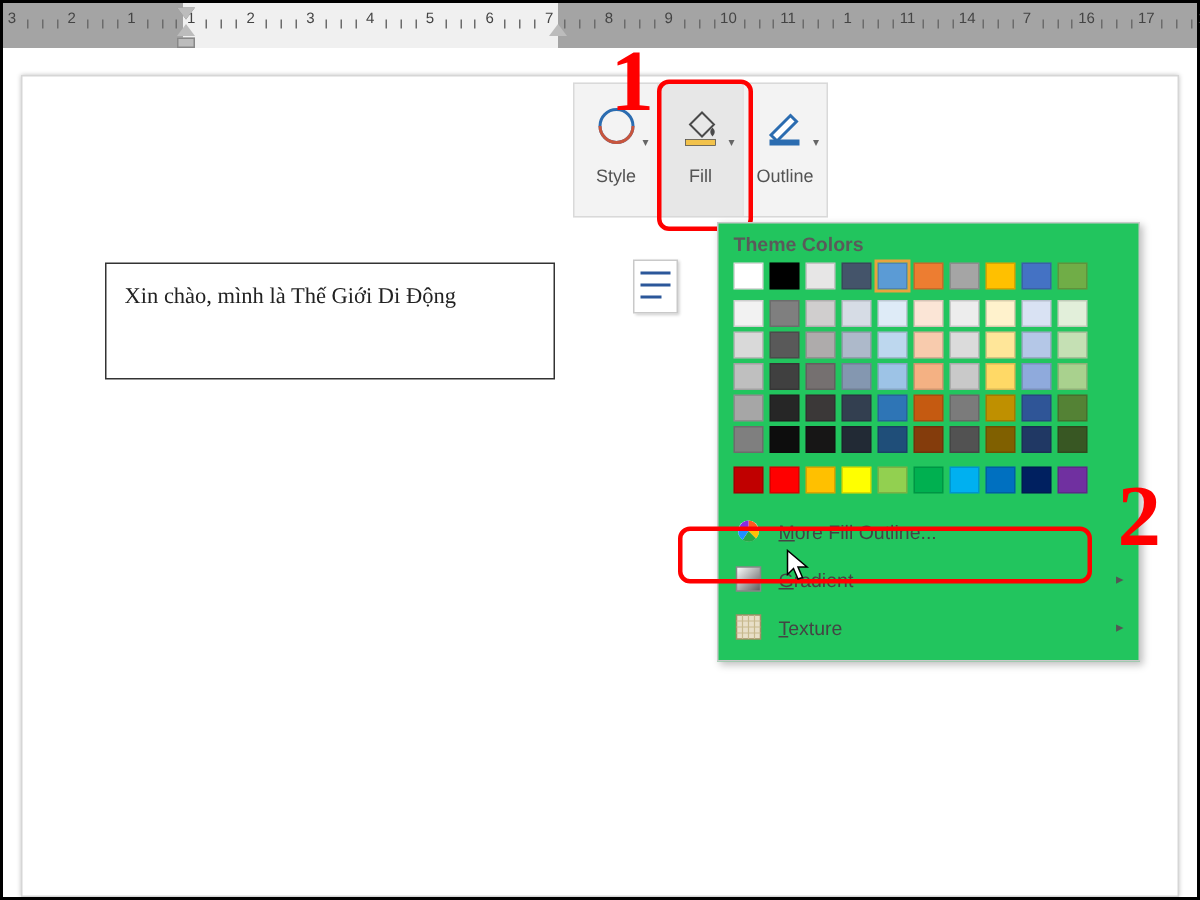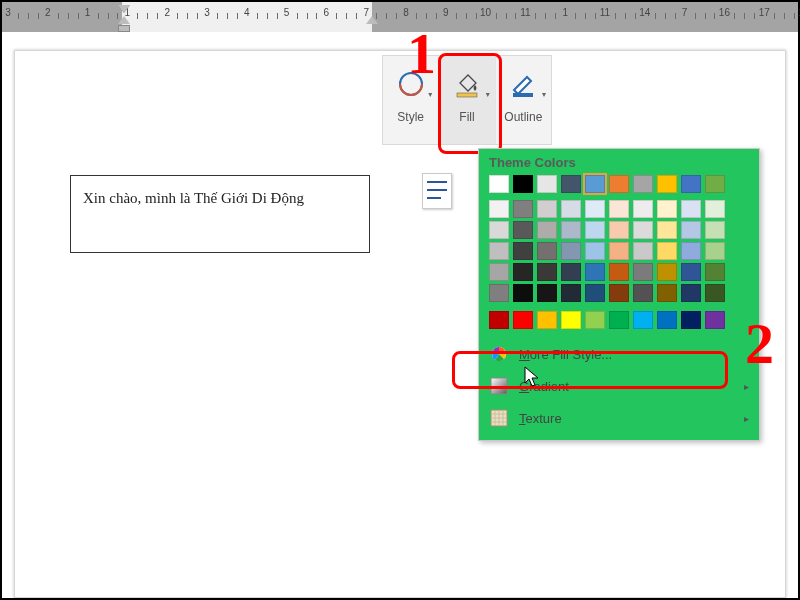--- a/index.html
+++ b/index.html
@@ -503,21 +503,21 @@
     <div class="mi-icon">
       <svg width="18" height="18" viewBox="0 0 18 18">
         <circle cx="9" cy="9" r="7" fill="#fff"></circle>
         <path d="M9 9 L9 2 A7 7 0 0 1 15 6 Z" fill="#ff5a1f"></path>
         <path d="M9 9 L15 6 A7 7 0 0 1 14 14 Z" fill="#ffc107"></path>
         <path d="M9 9 L14 14 A7 7 0 0 1 5 15 Z" fill="#28a745"></path>
         <path d="M9 9 L5 15 A7 7 0 0 1 3 6 Z" fill="#1e90ff"></path>
         <path d="M9 9 L3 6 A7 7 0 0 1 9 2 Z" fill="#8a2be2"></path>
       </svg>
     </div>
-    <span><span class="ul">M</span><span id="more-rest">ore Fill Style...</span></span>
+    <span><span class="ul">M</span><span id="more-rest">ore Fill Outline...</span></span>
   </div>
 
 
   <div class="menu-item">
     <div class="mi-icon">
       <svg width="18" height="18" viewBox="0 0 18 18">
         <defs>
             <linearGradient id="g1" x1="0" y1="0" x2="1" y2="1">
               <stop offset="0" stop-color="#ffffff"></stop>
               <stop offset="1" stop-color="#5a5a5a"></stop>

